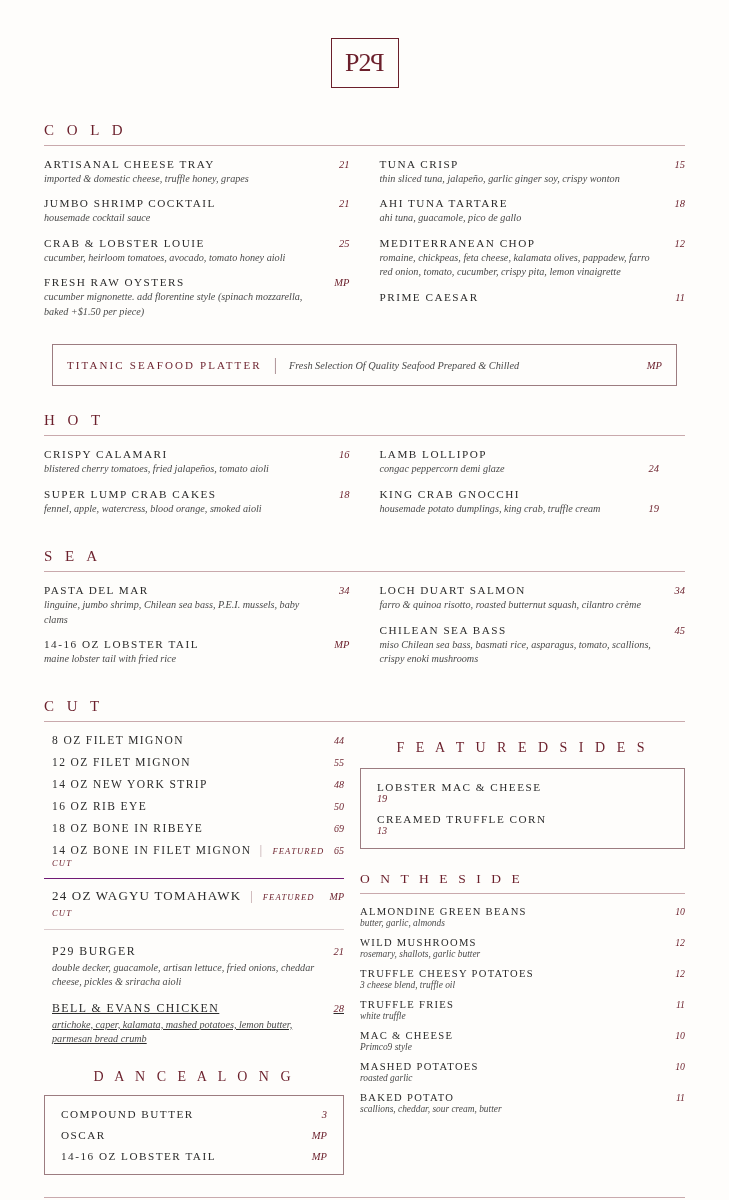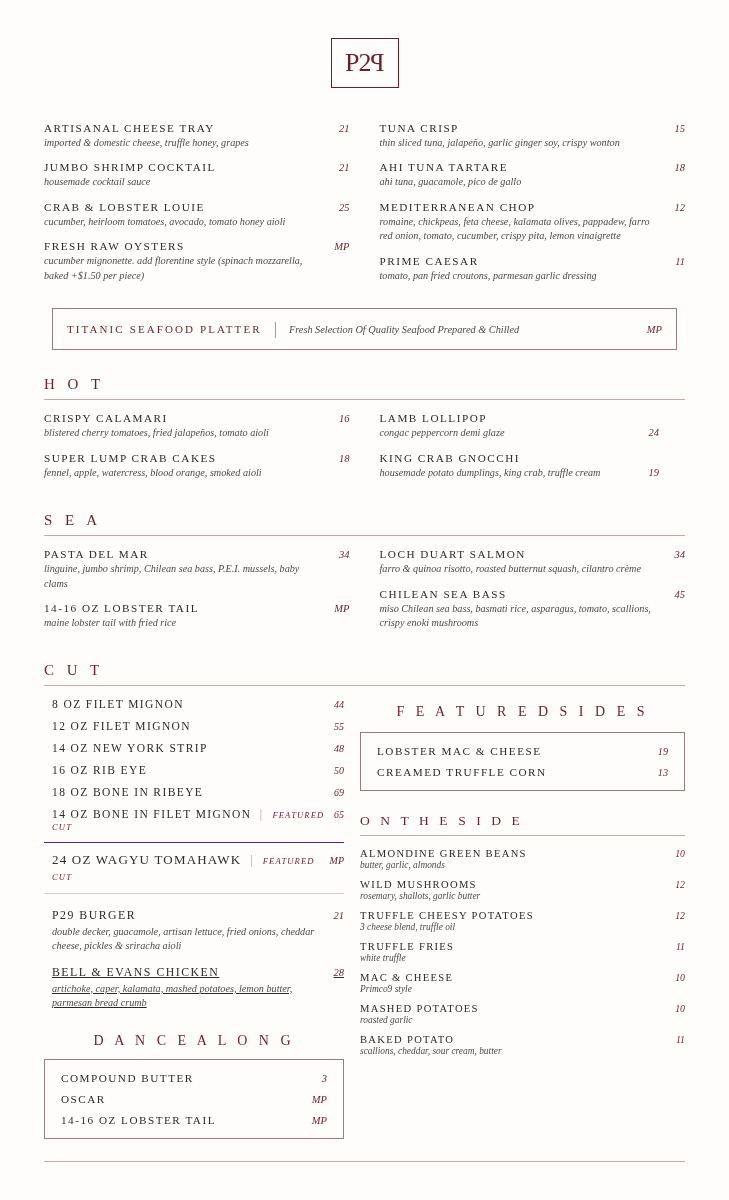--- a/index.html
+++ b/index.html
@@ -95,21 +95,21 @@
   .dance-line:last-child { margin-bottom: 0; }
   .dance-name { font-size: 11.2px; letter-spacing: 1.5px; flex: 1 1 auto; }
   .dance-price { font-size: 10.5px; font-style: italic; color: #6b1f2b; }
 
   
   .feat-head {
     text-align: center; font-size: 14px; letter-spacing: 4px;
     color: #6b1f2b; margin: 6px 0 12px 0;
   }
   .feat-box { border: 1px solid #9c7c80; padding: 12px 16px; }
-  .feat-line { display: flex; align-items: baseline; margin-bottom: 9px; }
+  .feat-line { display: flex; align-items: baseline; margin-bottom: 9px; flex-direction: column; }
   .feat-line:last-child { margin-bottom: 0; }
   .feat-name { font-size: 11.2px; letter-spacing: 1.5px; flex: 1 1 auto; }
   .feat-pr { font-size: 10.2px; font-style: italic; color: #6b1f2b; }
 
   
   .side-item { margin-bottom: 9px; }
   .side-row { display: flex; align-items: baseline; }
   .side-name { font-size: 10.6px; letter-spacing: 1.3px; flex: 1 1 auto; }
   .side-price { font-size: 9.8px; font-style: italic; color: #6b1f2b; }
   .side-desc { font-size: 9.4px; font-style: italic; color: #4a4a4a; margin-top: 1px; }
@@ -129,20 +129,21 @@
 
 <div class="page">
 
   <div class="logo-wrap">
     <div class="logo-box">
       <span class="logo-text">P2<span class="flip">P</span></span>
     </div>
   </div>
 
   <div>
+    <div class="sec-head">C O L D</div>
     <div class="cols">
       <div class="col">
         <div class="item">
           <div class="item-row">
             <span class="item-name">ARTISANAL CHEESE TRAY</span>
             <span class="item-price">21</span>
           </div>
           <div class="item-desc">imported &amp; domestic cheese, truffle honey, grapes</div>
         </div>
         <div class="item">
@@ -187,21 +188,20 @@
             <span class="item-name">MEDITERRANEAN CHOP</span>
             <span class="item-price">12</span>
           </div>
           <div class="item-desc">romaine, chickpeas, feta cheese, kalamata olives, pappadew, farro red onion, tomato, cucumber, crispy pita, lemon vinaigrette</div>
         </div>
         <div class="item">
           <div class="item-row">
             <span class="item-name">PRIME CAESAR</span>
             <span class="item-price">11</span>
           </div>
-          <div class="item-desc">tomato, pan fried croutons, parmesan garlic dressing</div>
         </div>
       </div>
     </div>
 
     <div class="platter-box">
       <span class="platter-title">TITANIC SEAFOOD PLATTER</span>
       <span class="platter-div">|</span>
       <span class="platter-sub">Fresh Selection Of Quality Seafood Prepared &amp; Chilled</span>
       <span class="platter-price">MP</span>
     </div>

